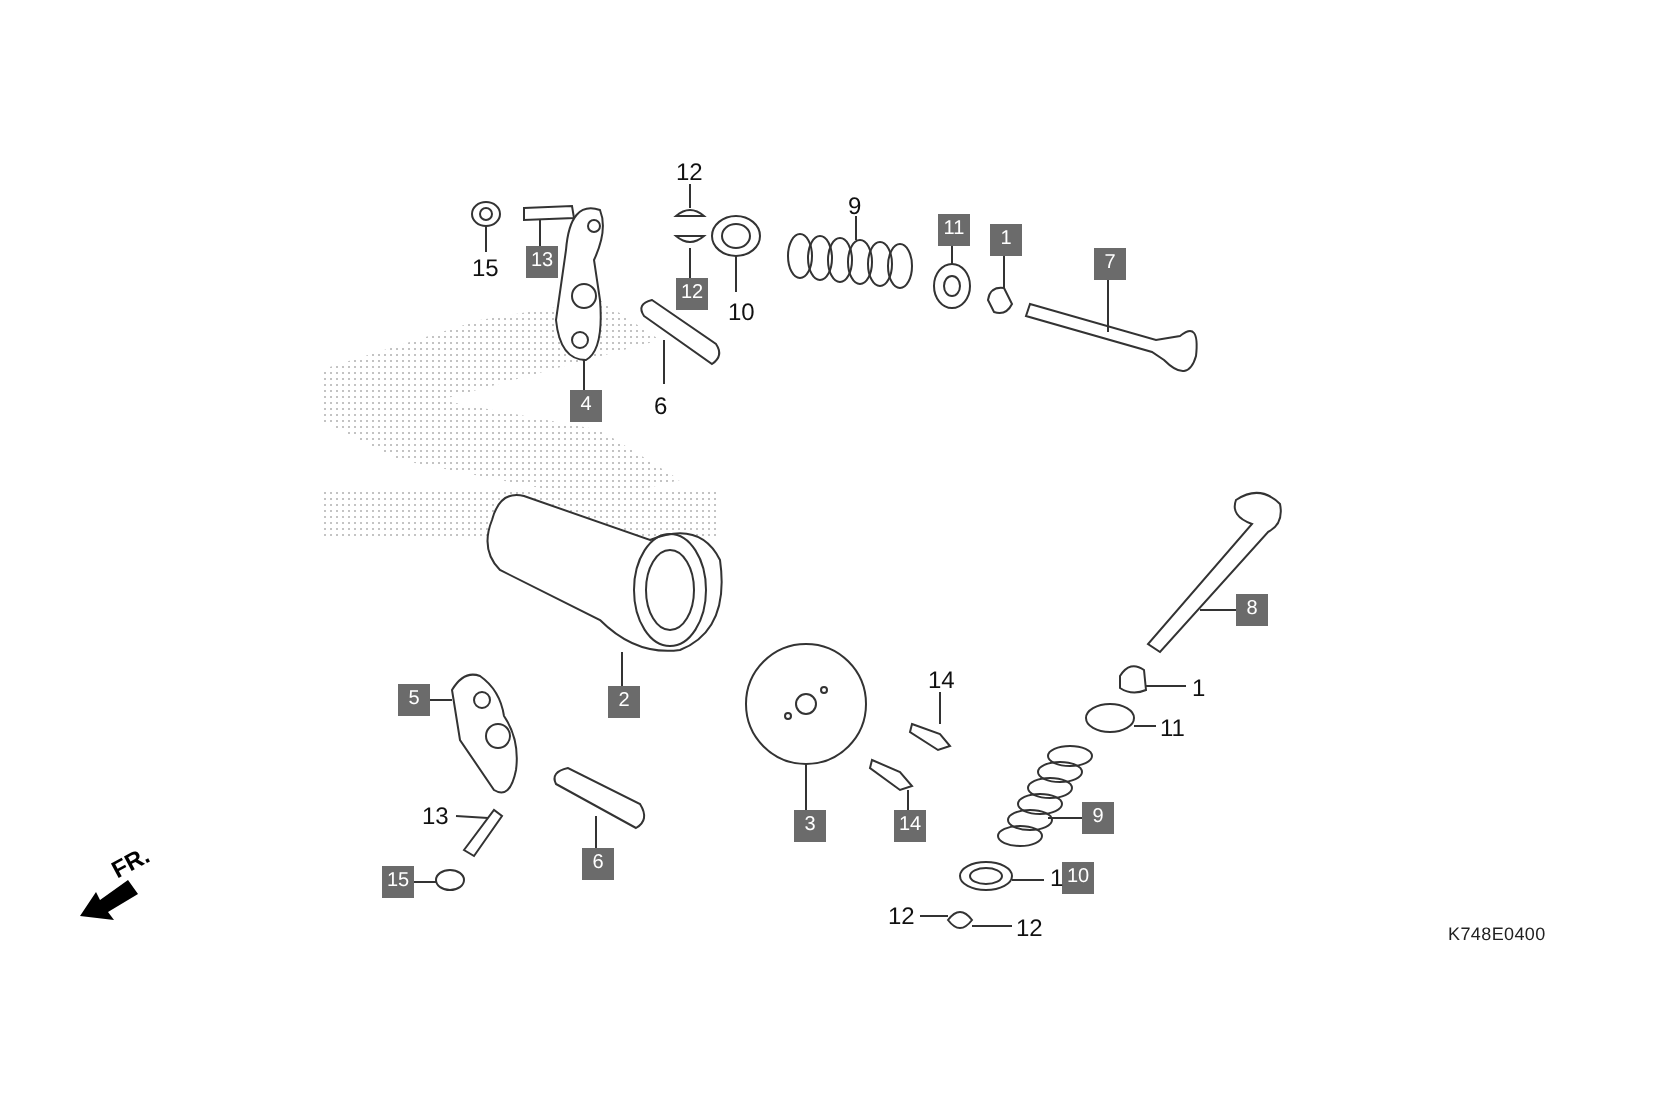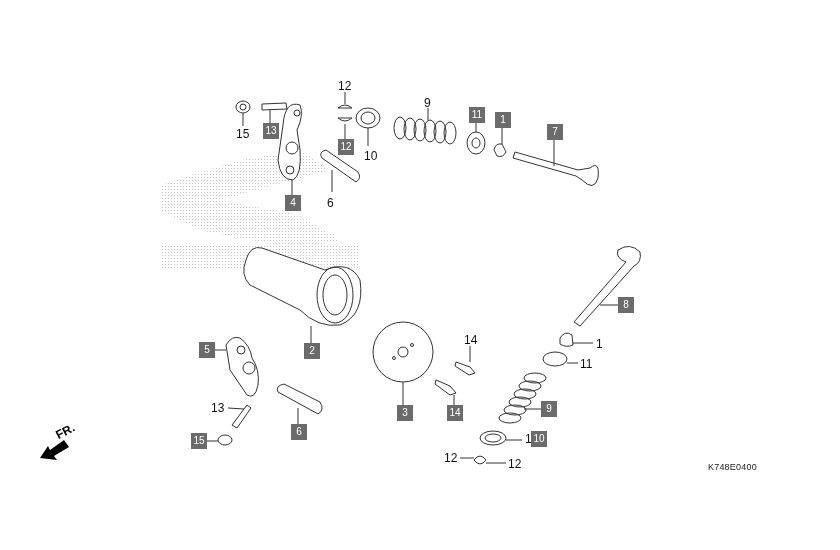--- a/index.html
+++ b/index.html
@@ -164,14 +164,14 @@
   <span class="plain" style="left:364px;top:150px;">10</span>
   <span class="plain" style="left:327px;top:197px;">6</span>
   <span class="plain" style="left:464px;top:334px;">14</span>
   <span class="plain" style="left:596px;top:338px;">1</span>
   <span class="plain" style="left:580px;top:358px;">11</span>
   <span class="plain" style="left:211px;top:402px;">13</span>
   <span class="plain" style="left:525px;top:433px;">1</span>
   <span class="plain" style="left:444px;top:452px;">12</span>
   <span class="plain" style="left:508px;top:458px;">12</span>
 
-  <span class="code" style="left:708px;top:462px;">K748E0400</span>
+  <span class="code" style="left:724px;top:462px;">K748E0400</span>
 </div>
 
 </body></html>

